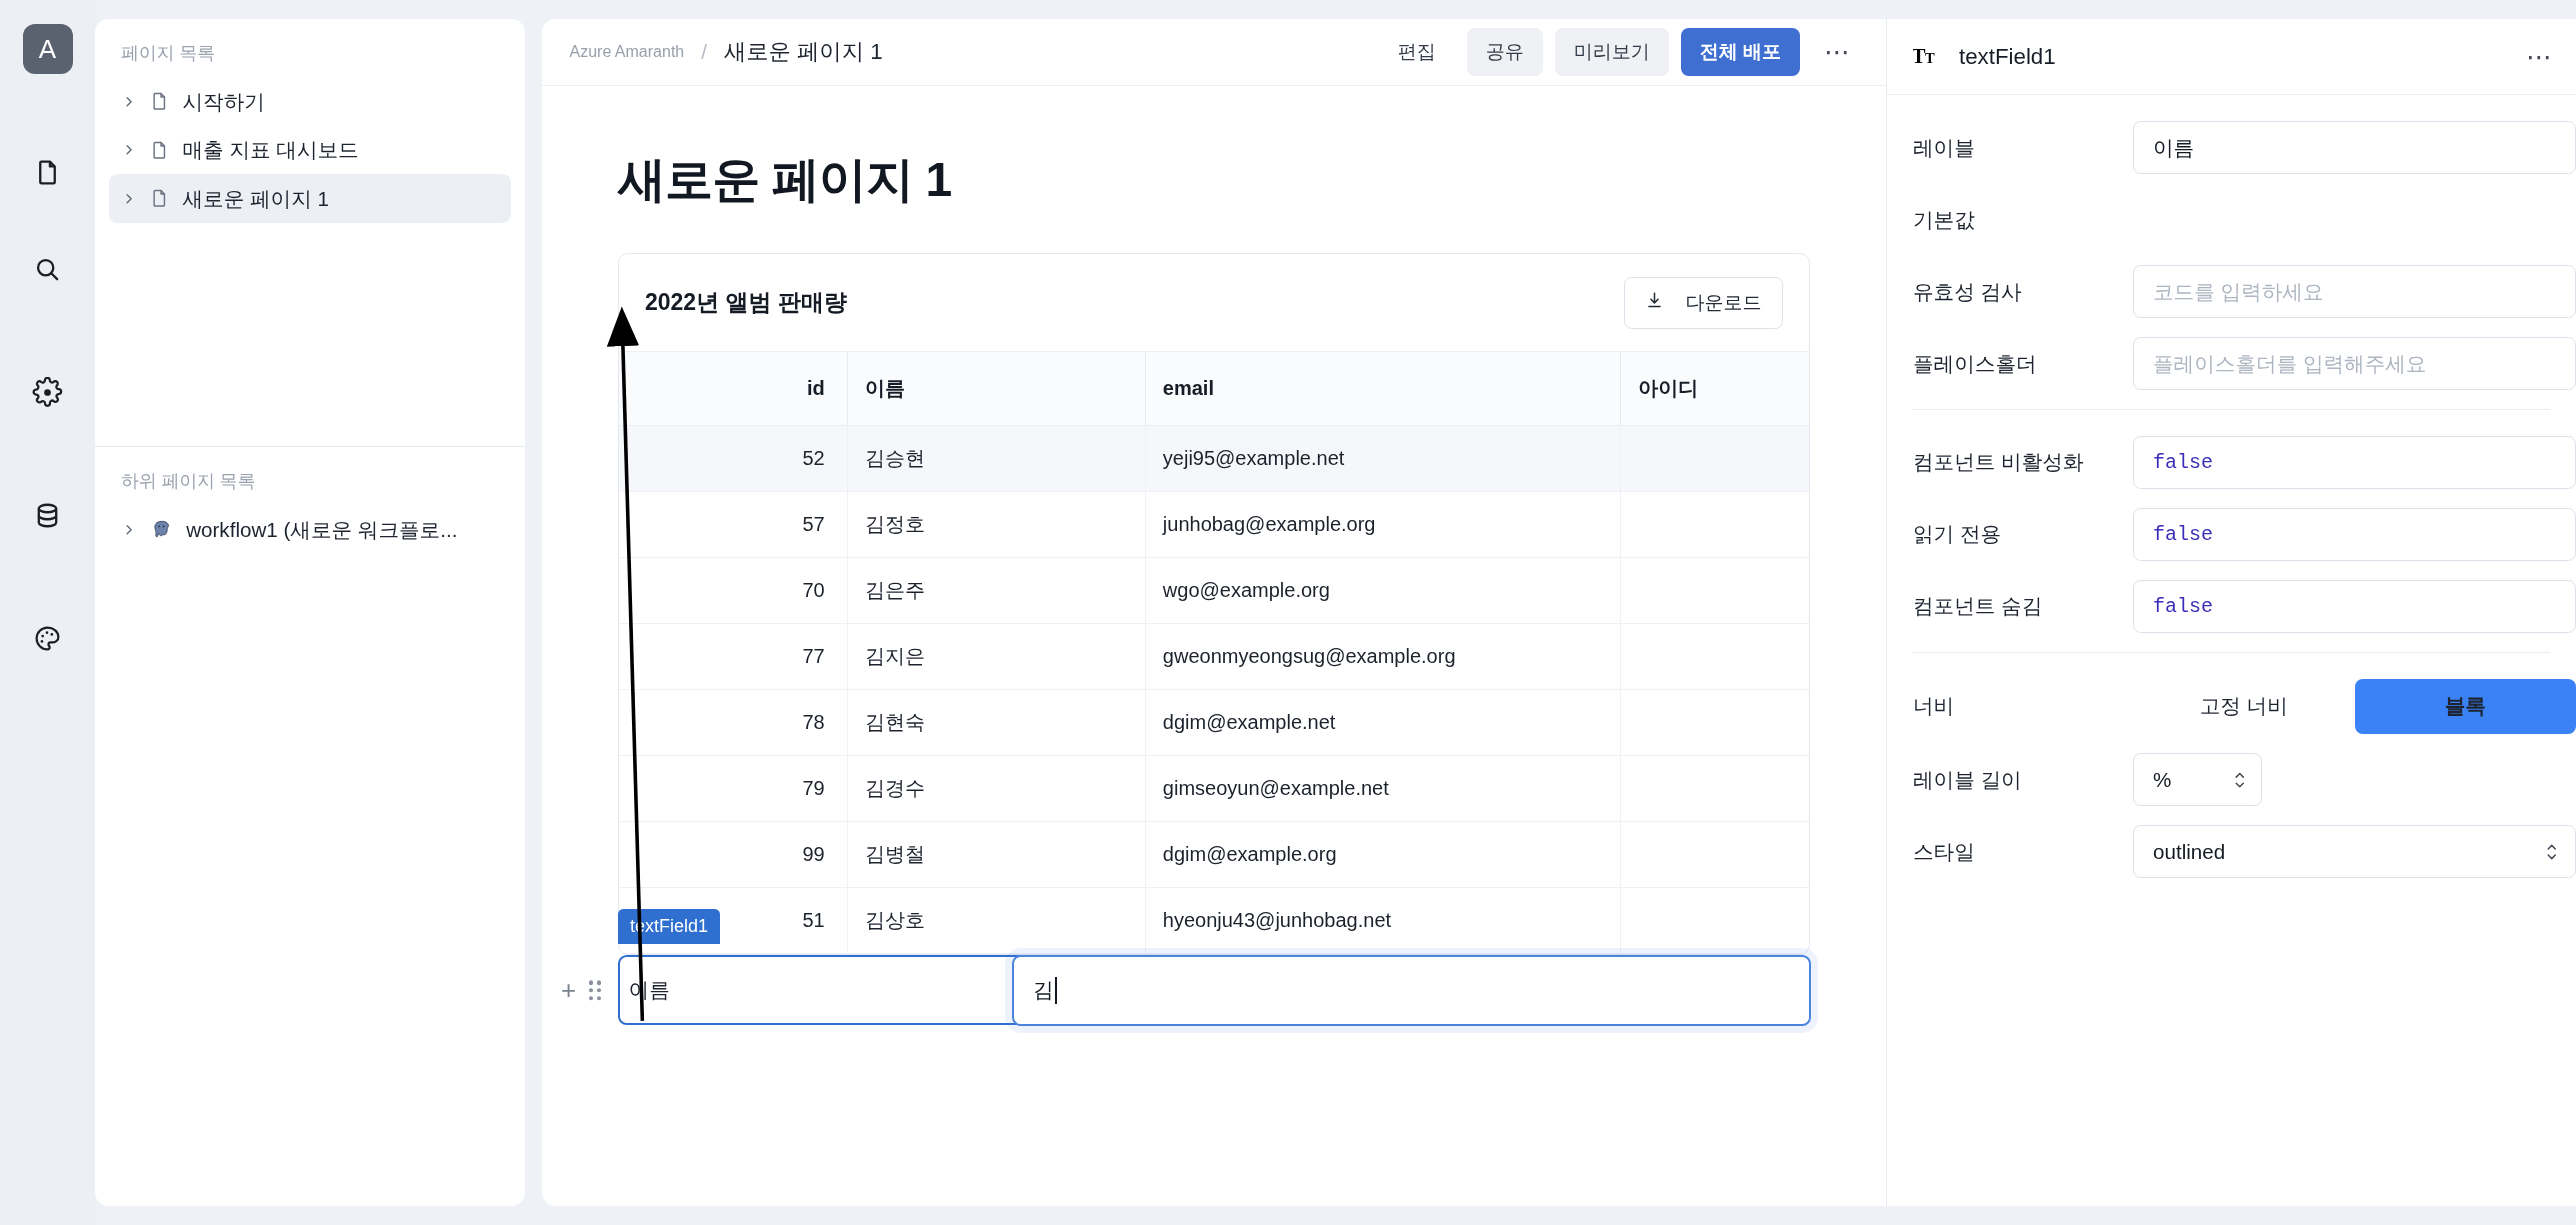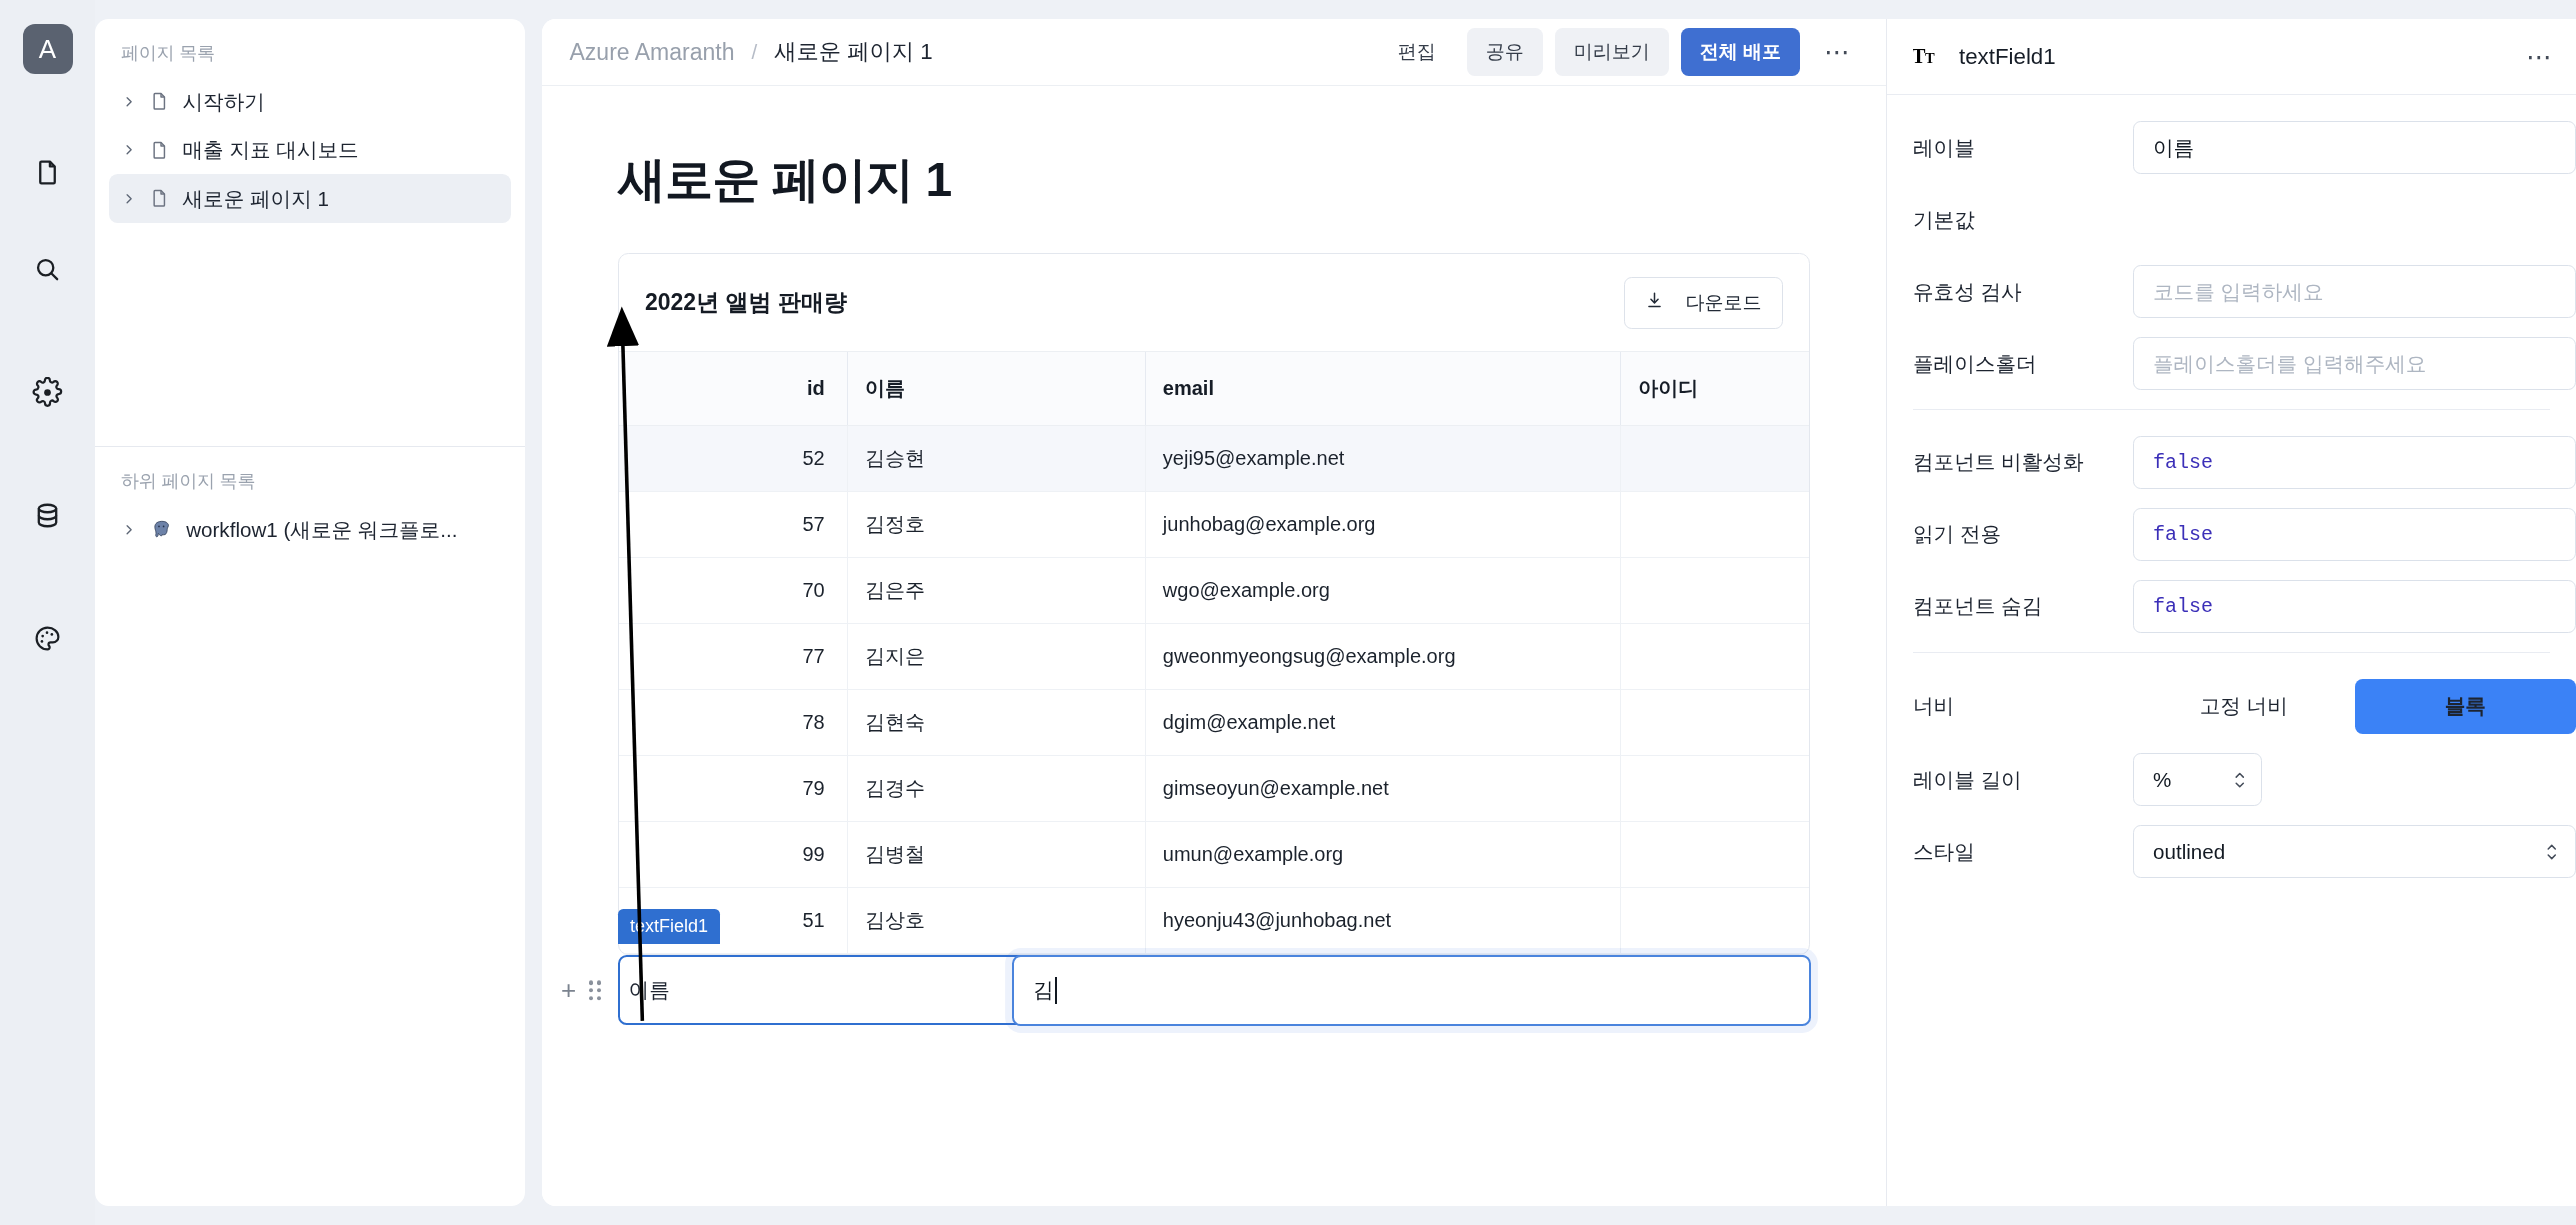--- a/index.html
+++ b/index.html
@@ -102,21 +102,21 @@
   }
   .topbar {
     height: 67px;
     flex: 0 0 67px;
     display:flex;
     align-items:center;
     padding: 0 22.3px 0 27.5px;
     border-bottom: 0.9px solid #eceff3;
     background:#fff;
   }
-  .crumb-app { font-size: 23px; color:#98a0ac; }
+  .crumb-app { font-size: 16px; color:#98a0ac; }
   .crumb-sep { font-size: 20.6px; color:#b6bcc7; margin: 0 17px; }
   .crumb-page { font-size: 22.3px; color:#1d2430; }
   .topbar-right { margin-left:auto; display:flex; align-items:center; gap:12px; }
   .tb-btn {
     font-size: 19px;
     padding: 11.2px 19px;
     border-radius: 7.7px;
     color:#343c49;
     cursor:pointer;
     background: transparent;
@@ -523,21 +523,21 @@
             </tr>
             <tr>
               <td class="col-id">79</td>
               <td class="col-name divleft c-pad">김경수</td>
               <td class="col-email divleft c-pad">gimseoyun@example.net</td>
               <td class="col-aid divleft c-pad"></td>
             </tr>
             <tr>
               <td class="col-id">99</td>
               <td class="col-name divleft c-pad">김병철</td>
-              <td class="col-email divleft c-pad">umun@example.org</td>
+              <td class="col-email divleft c-pad">dgim@example.org</td>
               <td class="col-aid divleft c-pad"></td>
             </tr>
             <tr>
               <td class="col-id">51</td>
               <td class="col-name divleft c-pad">김상호</td>
               <td class="col-email divleft c-pad">hyeonju43@junhobag.net</td>
               <td class="col-aid divleft c-pad"></td>
             </tr>
           </tbody>
         </table>

